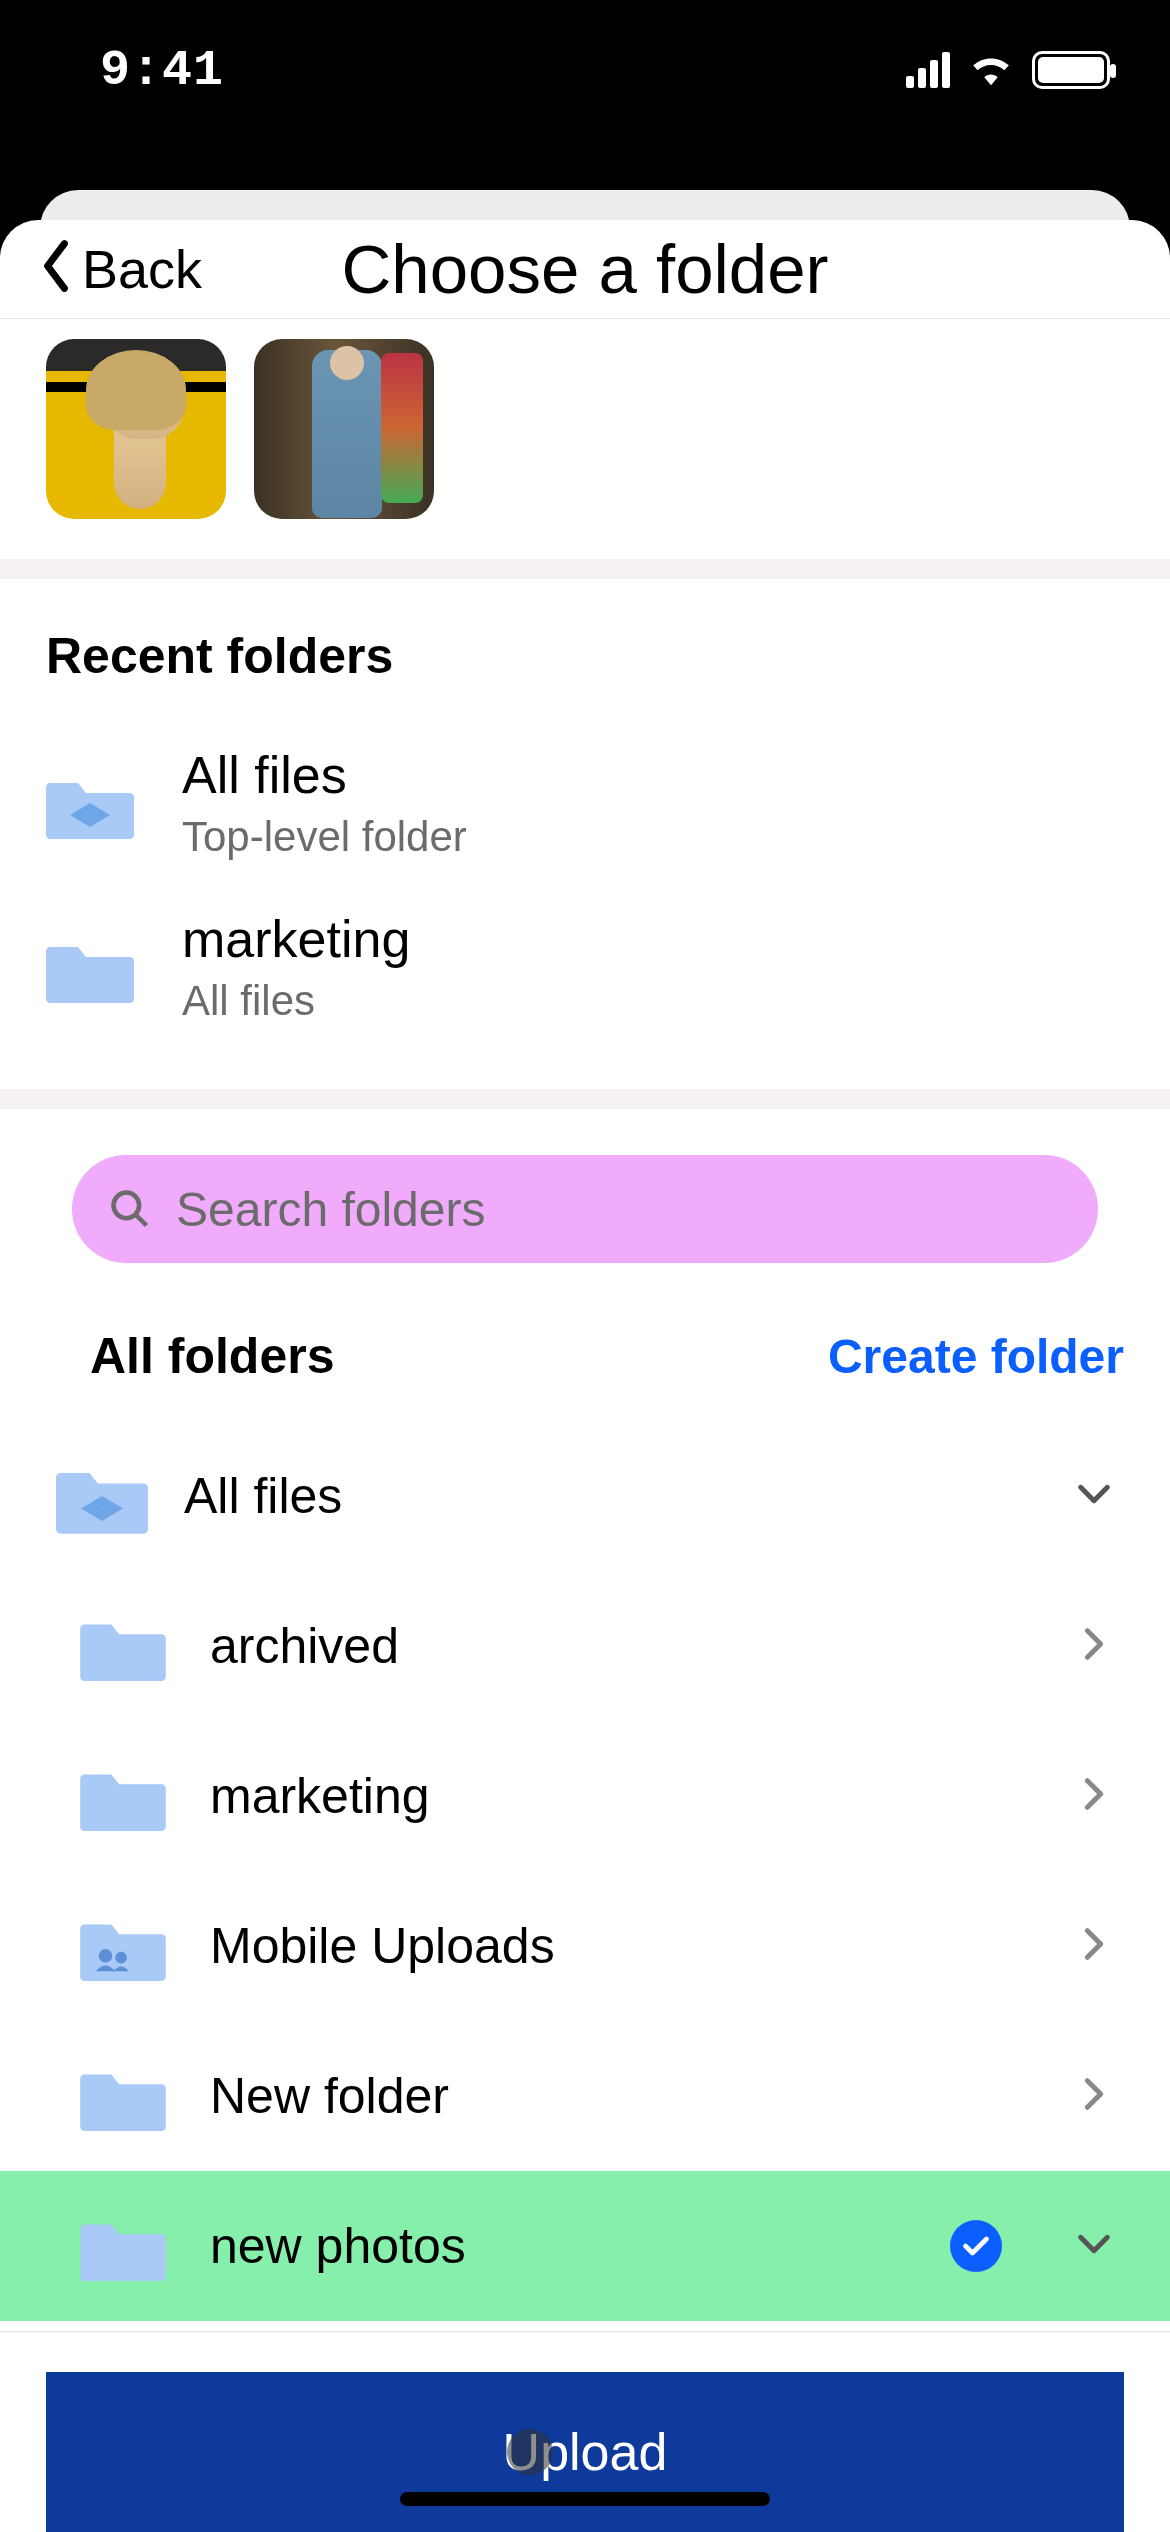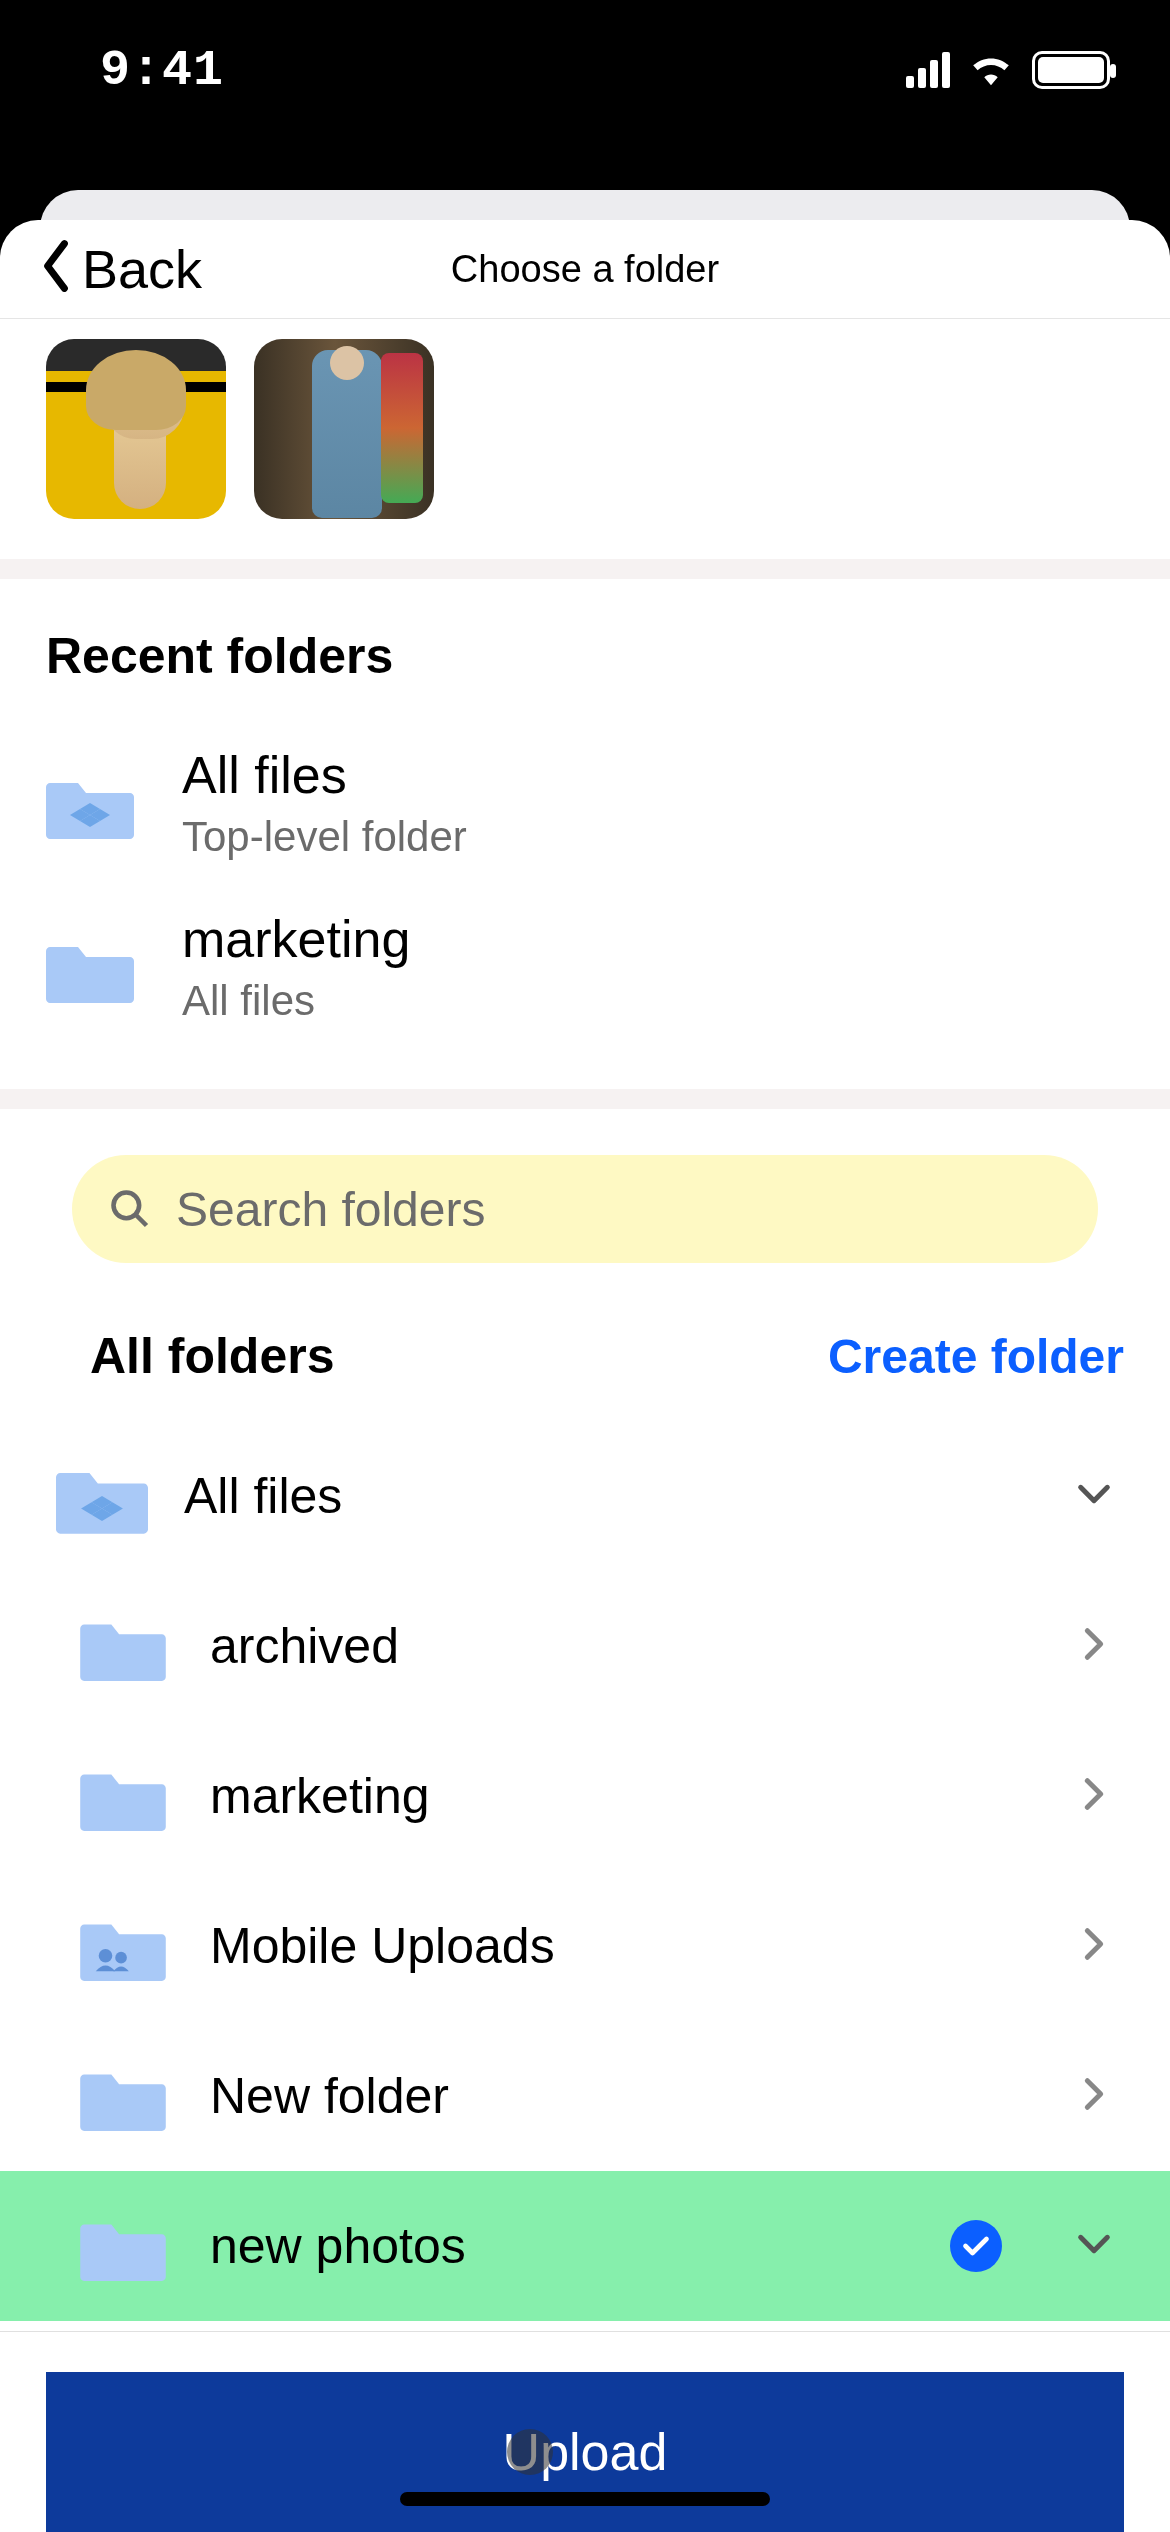--- a/index.html
+++ b/index.html
@@ -24,42 +24,42 @@
   
   .sheet-backdrop { position:absolute; top: 190px; left: 40px; right: 40px; height: 60px; background: #ececef; border-radius: 38px 38px 0 0; }
 
   
   .sheet { position:absolute; top: 220px; left:0; right:0; bottom:0; background:#fff; border-radius: 38px 38px 0 0; display:flex; flex-direction:column; overflow:hidden; }
 
   
   .sheet-header { display:flex; align-items:center; height: 170px; padding: 0 36px; position: relative; }
   .back-btn { display:flex; gap: 6px; font-size: 54px; color:#000; }
   .back-btn svg { width: 40px; height: 56px; }
-  .modal-title { position:absolute; left:50%; transform:translateX(-50%); font-size: 38px; font-weight: 400; color:#000; }
+  .modal-title { position:absolute; left:50%; transform:translateX(-50%); font-size: 69px; font-weight: 400; color:#000; }
 
   .divider { height:1px; background:#e5e5e5; width:100%; }
 
   
   .thumbs { display:flex; gap: 28px; padding: 20px 46px 40px; }
   .thumb { width: 180px; height: 180px; border-radius: 28px; background-size:cover; background-position:center; }
 
   .section-gap { height: 35px; background: #f6f2f2; }
 
   
   .section-title { font-size: 50px; font-weight: 600; padding: 48px 46px 36px; color:#000; }
   .recent-list { padding: 0 46px 40px; }
   .recent-item { display:flex; align-items:center; gap: 48px; padding: 24px 0; }
   .folder-ic { width: 88px; height: 72px; position: relative; }
   .folder-ic svg { width: 100%; height:100%; }
   .recent-text .name { font-size: 52px; font-weight: 400; color:#000; }
   .recent-text .sub  { font-size: 42px; color:#6b6b6b; margin-top: 8px; }
 
   
   .search-wrap { padding: 46px 72px 36px; }
-  .search-bar { background:#fef9c3; border-radius: 100px; height: 108px; display:flex; align-items:center; padding: 0 36px; gap: 24px; }
+  .search-bar { background:#f0abfc; border-radius: 100px; height: 108px; display:flex; align-items:center; padding: 0 36px; gap: 24px; }
   .search-bar svg { width: 44px; height: 44px; }
   .search-bar input { border:none; background:transparent; font-size: 48px; color:#6b6b6b; flex:1; outline:none; }
   .search-bar input::placeholder { color:#6b6b6b; }
 
   
   .folders-header { display:flex; align-items:center; justify-content:space-between; padding: 28px 46px 36px; }
   .folders-header .h { font-size: 50px; font-weight:600;margin-left:44px; }
   .create-link { font-size: 48px; font-weight:600; color:#0b5fff; }
 
   

